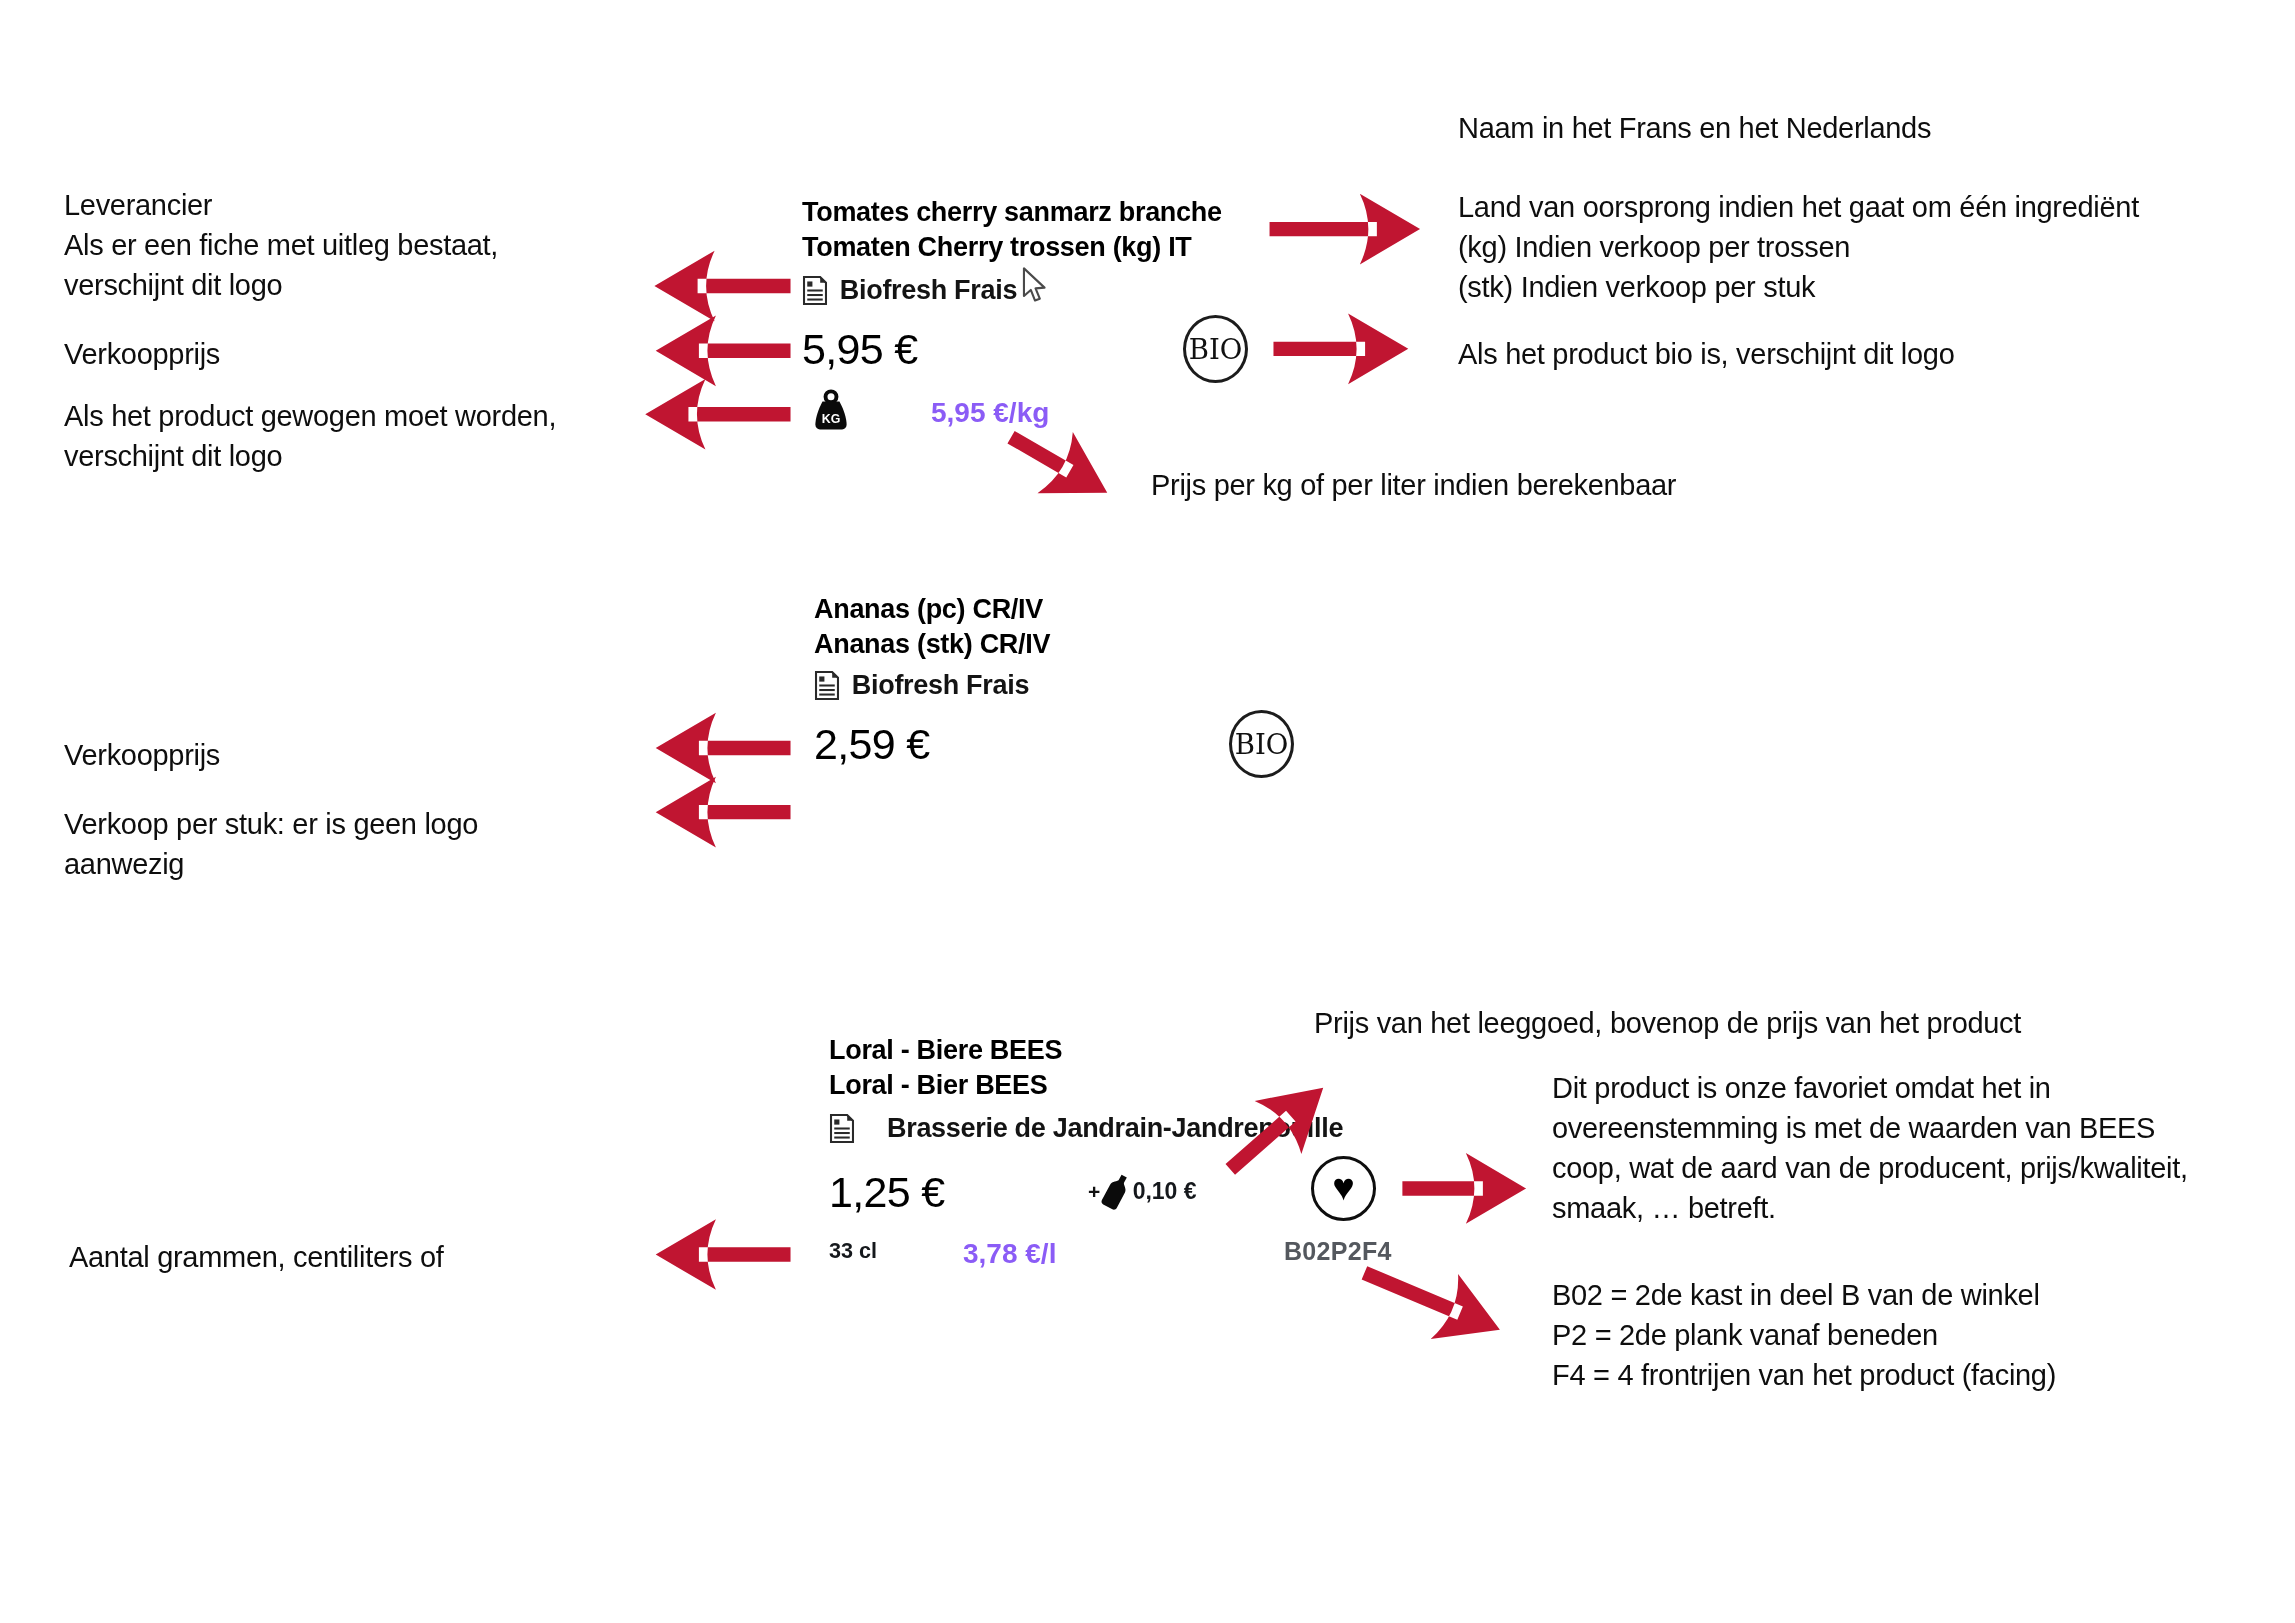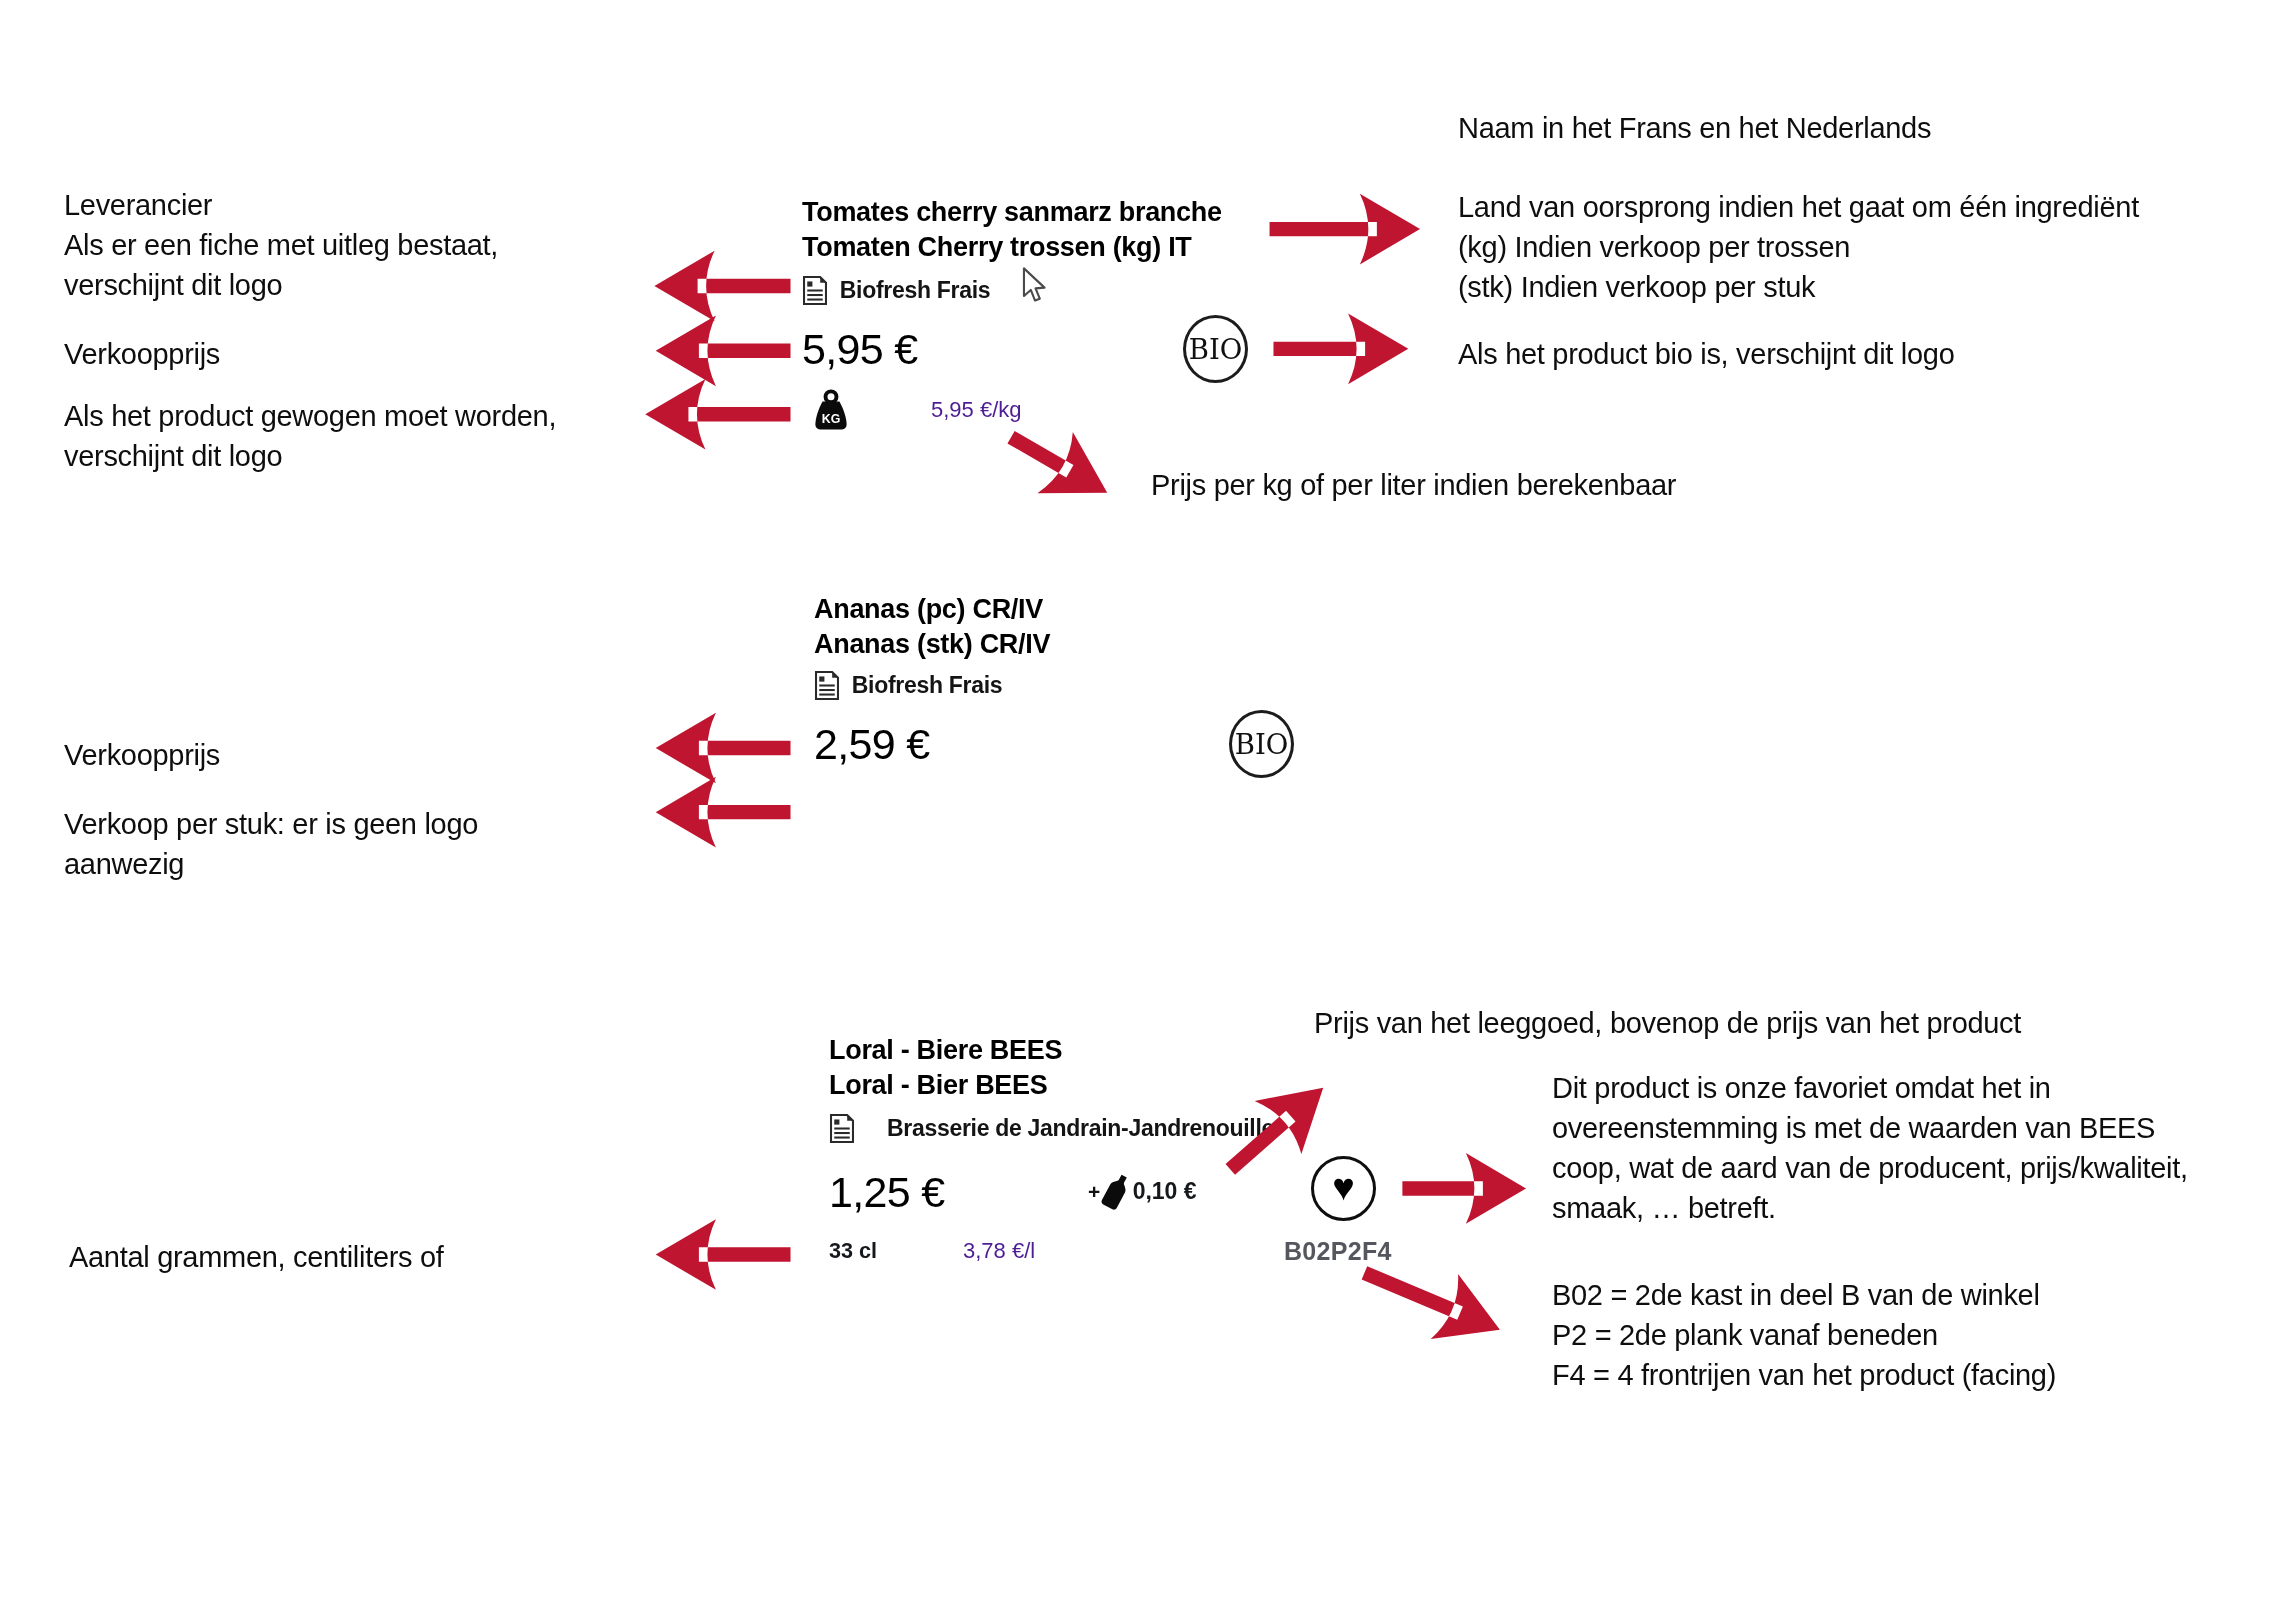--- a/index.html
+++ b/index.html
@@ -5,23 +5,23 @@
   html,body{margin:0;padding:0;}
   body{
     width:2295px;height:1623px;position:relative;background:#ffffff;
     font-family:"Liberation Sans",sans-serif;color:#0b0b0b;overflow:hidden;
   }
   .note{position:absolute;font-size:29px;line-height:40px;letter-spacing:-0.3px;color:#0e0e0e;white-space:nowrap;}
   .note div{white-space:nowrap;}
   
   .ptitle{position:absolute;font-weight:bold;font-size:27px;line-height:35px;letter-spacing:-0.3px;color:#000;white-space:nowrap;}
   .supplier-row{position:absolute;display:flex;align-items:center;gap:11.8px;}
-  .supplier-row .sname{font-size:23px;font-weight:700;color:#141414;letter-spacing:-0.3px;white-space:nowrap;}
+  .supplier-row .sname{font-size:27px;font-weight:700;color:#141414;letter-spacing:-0.3px;white-space:nowrap;}
   .price{position:absolute;font-size:43px;font-weight:normal;letter-spacing:-0.7px;color:#000;white-space:nowrap;}
-  .unitprice{position:absolute;font-size:22px;font-weight:400;color:#4c1d95;white-space:nowrap;}
+  .unitprice{position:absolute;font-size:28px;font-weight:700;color:#8b5cf6;white-space:nowrap;}
   .volume{position:absolute;font-size:21.6px;font-weight:600;color:#15181c;white-space:nowrap;}
   .bio-badge{
     position:absolute;width:65px;height:68px;border:3.3px solid #1c1c1c;border-radius:50%;
     box-sizing:border-box;display:flex;align-items:center;justify-content:center;
     font-family:"DejaVu Serif",serif;font-size:27.5px;color:#111;letter-spacing:0px;
   }
   .heart-badge{
     position:absolute;width:65px;height:65px;border:3.9px solid #0e0e0e;border-radius:50%;
     box-sizing:border-box;display:flex;align-items:center;justify-content:center;
   }

